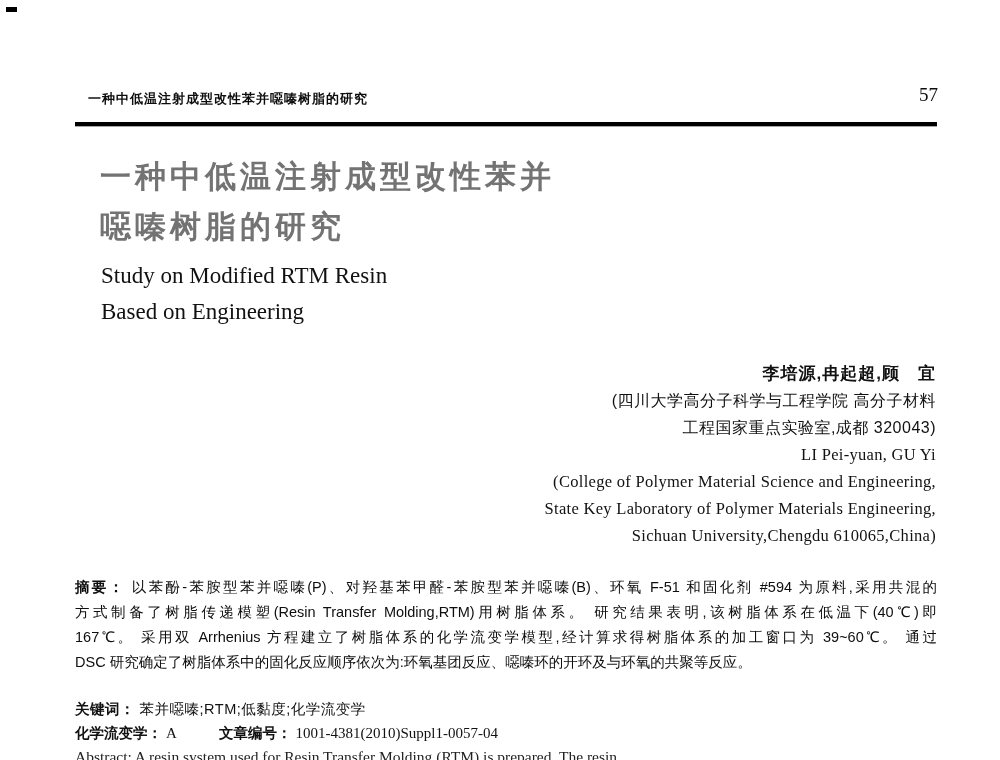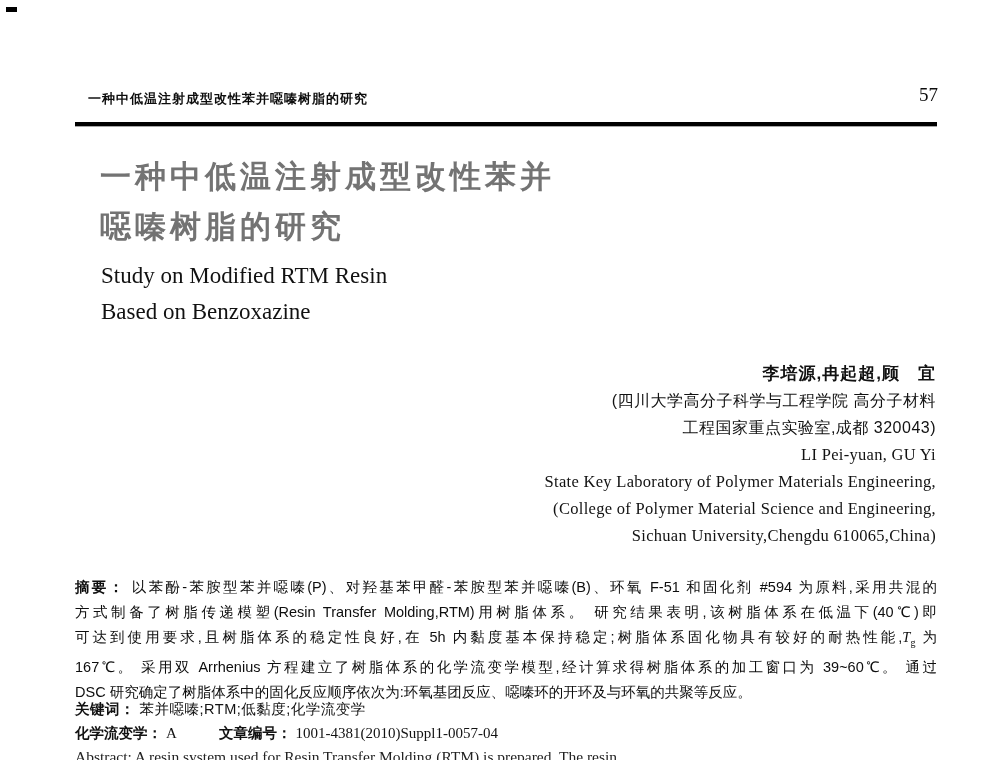--- a/index.html
+++ b/index.html
@@ -101,42 +101,39 @@
 <div class="page-number">57</div>
 <div class="head-rule"></div>
 
 <div class="title-zh">
   <div>一种中低温注射成型改性苯并</div>
   <div>噁嗪树脂的研究</div>
 </div>
 
 <div class="title-en">
   <div>Study on Modified RTM Resin</div>
-  <div>Based on Benzoxazine</div>
+  <div>Based on Engineering</div>
 </div>
 
 <div class="authors-block">
   <div class="authors-zh">李培源,冉起超,顾　宜</div>
   <div class="affil-zh">(四川大学高分子科学与工程学院 高分子材料</div>
   <div class="affil-zh">工程国家重点实验室,成都 320043)</div>
   <div class="authors-en">LI Pei-yuan, GU Yi</div>
+  <div class="affil-en">(College of Polymer Material Science and Engineering,</div>
   <div class="affil-en">State Key Laboratory of Polymer Materials Engineering,</div>
-  <div class="affil-en">(College of Polymer Material Science and Engineering,</div>
   <div class="affil-en">Sichuan University,Chengdu 610065,China)</div>
 </div>
 
 <div class="abstract-block">
   <div class="abs-line">
     <span class="abs-label">摘要：</span>
     <span>以苯酚-苯胺型苯并噁嗪(P)、对羟基苯甲醛-苯胺型苯并噁嗪(B)、环氧 F-51 和固化剂 #594 为原料,采用共混的</span>
   </div>
   <div class="abs-line">方式制备了树脂传递模塑(Resin Transfer Molding,RTM)用树脂体系。 研究结果表明,该树脂体系在低温下(40℃)即</div>
-  <div class="abs-line">
-    <span>可达到使用要求,且树脂体系的稳定性良好,在 5h 内黏度基本保持稳定;树脂体系固化物具有较好的耐热性能,</span><i class="tg-i">T</i><span class="tg-sub">g</span><span> 为</span>
-  </div>
   <div class="abs-line">167℃。 采用双 Arrhenius 方程建立了树脂体系的化学流变学模型,经计算求得树脂体系的加工窗口为 39~60℃。 通过</div>
   <div class="abs-line last">DSC 研究确定了树脂体系中的固化反应顺序依次为:环氧基团反应、噁嗪环的开环及与环氧的共聚等反应。</div>
 </div>
 
 <div class="keywords-line">
   <span class="kw-label">关键词：</span>
   <span>苯并噁嗪;RTM;低黏度;化学流变学</span>
 </div>
 
 <div class="docinfo-line">

